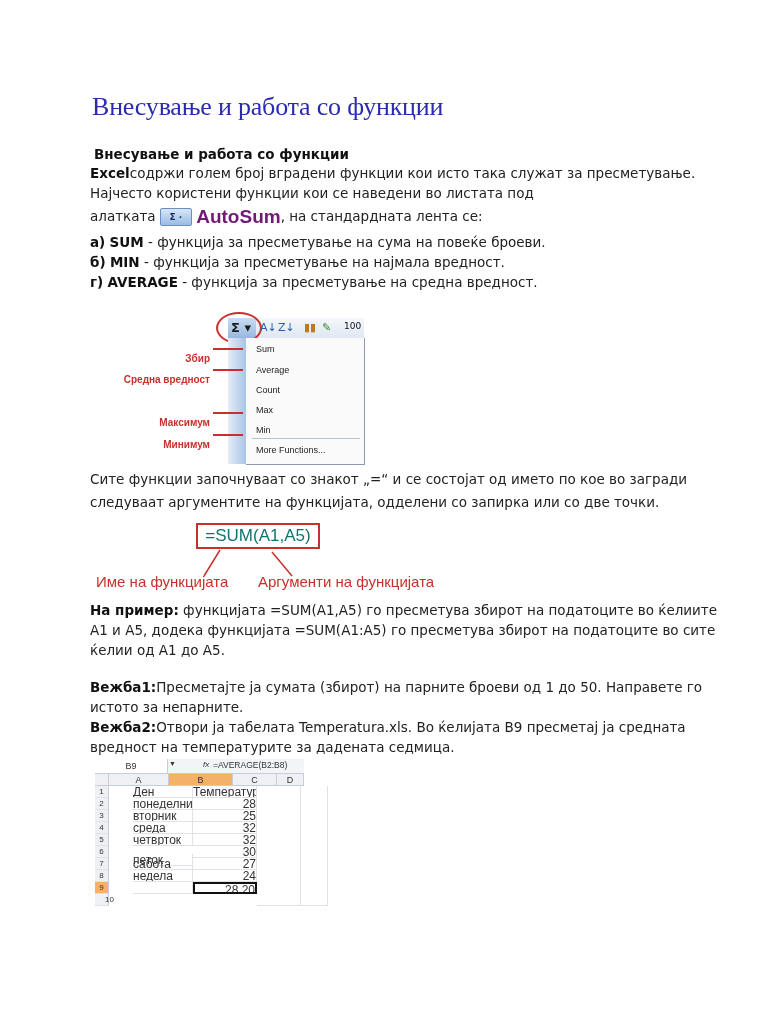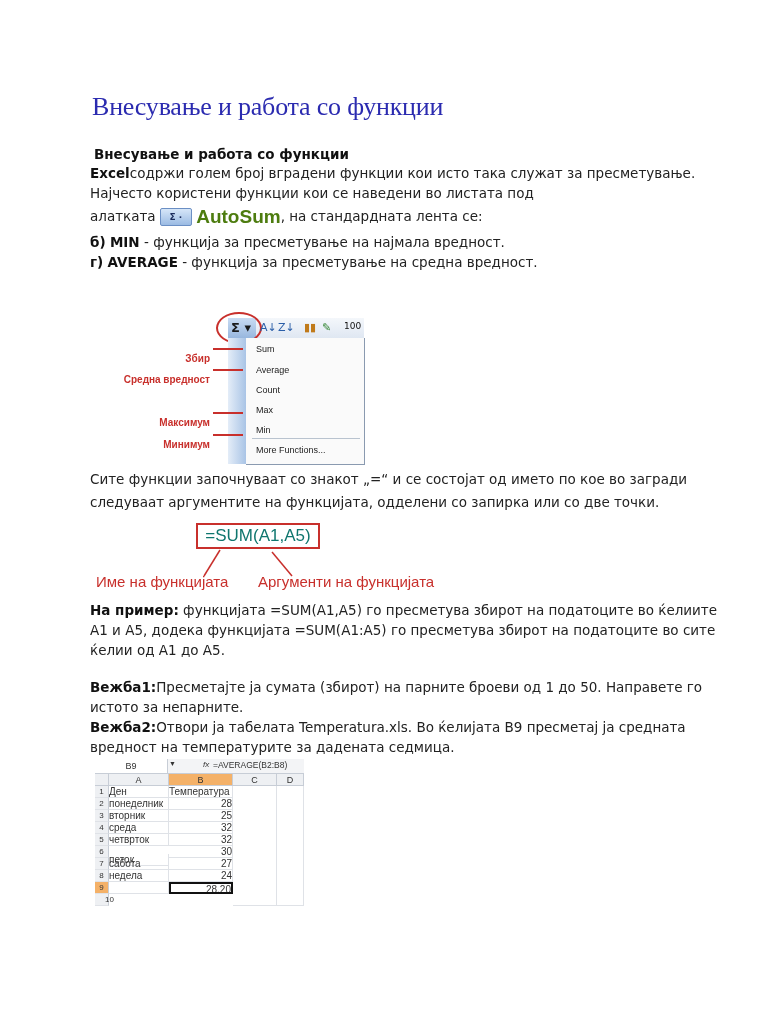--- a/index.html
+++ b/index.html
@@ -4,21 +4,21 @@
 <style>
   html, body { margin: 0; padding: 0; background: #ffffff; }
   body { width: 768px; height: 1024px; position: relative; overflow: hidden; font-family: "DejaVu Sans", sans-serif; color: #1a1a1a; }
   .abs { position: absolute; }
   .title { left: 92px; top: 92px; font-family: "Liberation Serif", "DejaVu Serif", serif; font-size: 26px; color: #2b2bb0; letter-spacing: -0.2px; }
   .body-text { font-size: 13.5px; line-height: 20px; color: #222; white-space: nowrap; }
   .bl { font-weight: bold; color: #111; }
 
   
   .autosum-btn { display: inline-block; width: 30px; height: 16px; background: linear-gradient(#d6e6f8,#9bbbe3); border: 1px solid #6b8fc4; border-radius: 2px; font-size: 9px; line-height: 16px; text-align: center; vertical-align: middle; color: #1b2c5c; font-weight: bold; }
-  .autosum-label { font-family: "Liberation Sans", sans-serif; font-size: 19px; font-weight: bold; color: #4d7c0f; vertical-align: middle; }
+  .autosum-label { font-family: "Liberation Sans", sans-serif; font-size: 19px; font-weight: bold; color: #701a75; vertical-align: middle; }
 
   
   .fig-menu { left: 228px; top: 318px; width: 136px; height: 146px; }
   .tb-bar { position: absolute; left: 0; top: 0; width: 136px; height: 20px; background: linear-gradient(#f4f7fb,#dfe7f2); }
   .sigma-btn { position: absolute; left: 0; top: 0; width: 28px; height: 20px; background: linear-gradient(#c9dcf3,#98b7de); font-size: 13px; font-weight: bold; line-height: 20px; padding-left: 3px; box-sizing: border-box; }
   .tb-icon { position: absolute; top: 3px; font-size: 11px; color: #2a5ea8; }
   .tb-zoom { position: absolute; left: 116px; top: 3px; font-size: 9px; color: #111; }
   .circle { position: absolute; left: -12px; top: -6px; width: 42px; height: 28px; border: 2px solid #c8302c; border-radius: 50%; }
   .menu-strip { position: absolute; left: 0; top: 20px; width: 18px; height: 126px; background: linear-gradient(90deg,#e4edf8,#a9c4e6); }
   .menu-body { position: absolute; left: 18px; top: 20px; width: 118px; height: 126px; background: #fafafa; border-right: 1px solid #8a9ab0; border-bottom: 1px solid #8a9ab0; }
@@ -36,21 +36,21 @@
   .sheet { left: 95px; top: 759px; width: 209px; height: 150px; background: #fff; font-family: "Liberation Sans", sans-serif; font-size: 9px; color: #333; }
   .fbar { position: absolute; left: 0; top: 0; width: 209px; height: 14px; background: #f3f4f6; border-bottom: 1px solid #c7cdd6; }
   .namebox { position: absolute; left: 0; top: 0; width: 72px; height: 14px; line-height: 14px; text-align: center; background: #fff; border-right: 1px solid #c7cdd6; }
   .nb-arrow { position: absolute; left: 74px; top: 1px; font-size: 7px; color: #333; }
   .fx { position: absolute; left: 108px; top: 1px; font-style: italic; font-size: 8px; }
   .fval { position: absolute; left: 118px; top: 1px; font-size: 8.5px; }
   .colhdr { position: absolute; top: 15px; height: 12px; line-height: 12px; text-align: center; background: #eef0f3; border-right: 1px solid #c7cdd6; border-bottom: 1px solid #c7cdd6; box-sizing: border-box; }
   .colhdr.active { background: #f4b168; }
   .rowhdr { position: absolute; left: 0; width: 14px; height: 12px; line-height: 12px; text-align: center; background: #eef0f3; border-right: 1px solid #c7cdd6; border-bottom: 1px solid #dfe2e7; box-sizing: border-box; font-size: 8px; }
   .rowhdr.active { background: #f4b168; }
-  .cell { position: absolute; height: 12px; line-height: 12px; border-right: 1px solid #dfe2e7; border-bottom: 1px solid #dfe2e7; box-sizing: border-box; padding: 0 0; white-space: nowrap; overflow: hidden; font-size: 10px; }
+  .cell { position: absolute; height: 12px; line-height: 12px; border-right: 1px solid #dfe2e7; border-bottom: 1px solid #dfe2e7; box-sizing: border-box; padding: 0 0; white-space: nowrap; overflow: hidden; font-size: 12px; margin-left: 24px; }
   .cell.num { text-align: right; }
   .cell.sel { border: 2px solid #111; }
 </style>
 </head>
 <body>
 
 <div class="abs title">Внесување и работа со функции</div>
 
 <div class="abs body-text bl" style="left:94px; top:144px;">Внесување и работа со функции</div>
 
@@ -58,20 +58,21 @@
   <span class="bl">Excel</span><span>содржи голем број вградени функции кои исто така служат за пресметување.</span>
 </div>
 <div class="abs body-text" style="left:90px; top:183px;">Најчесто користени функции кои се наведени во листата под</div>
 <div class="abs body-text" style="left:90px; top:206px;">
   <span>алатката</span>
   <span class="autosum-btn">Σ ·</span>
   <span class="autosum-label">AutoSum</span><span>, на стандардната лента се:</span>
 </div>
 
 <div class="abs body-text" style="left:90px; top:232px;">
+  <div><span class="bl">а)</span> <span class="bl">SUM</span><span> - функција за пресметување на сума на повеќе броеви.</span></div>
   <div><span class="bl">б)</span> <span class="bl">MIN</span><span> - функција за пресметување на најмала вредност.</span></div>
   <div><span class="bl">г)</span> <span class="bl">AVERAGE</span><span> - функција за пресметување на средна вредност.</span></div>
 </div>
 
 <div class="abs fig-menu">
   <div class="tb-bar"></div>
   <div class="sigma-btn">Σ ▾</div>
   <div class="circle"></div>
   <span class="tb-icon" style="left:32px;">A↓</span>
   <span class="tb-icon" style="left:50px;">Z↓</span>

